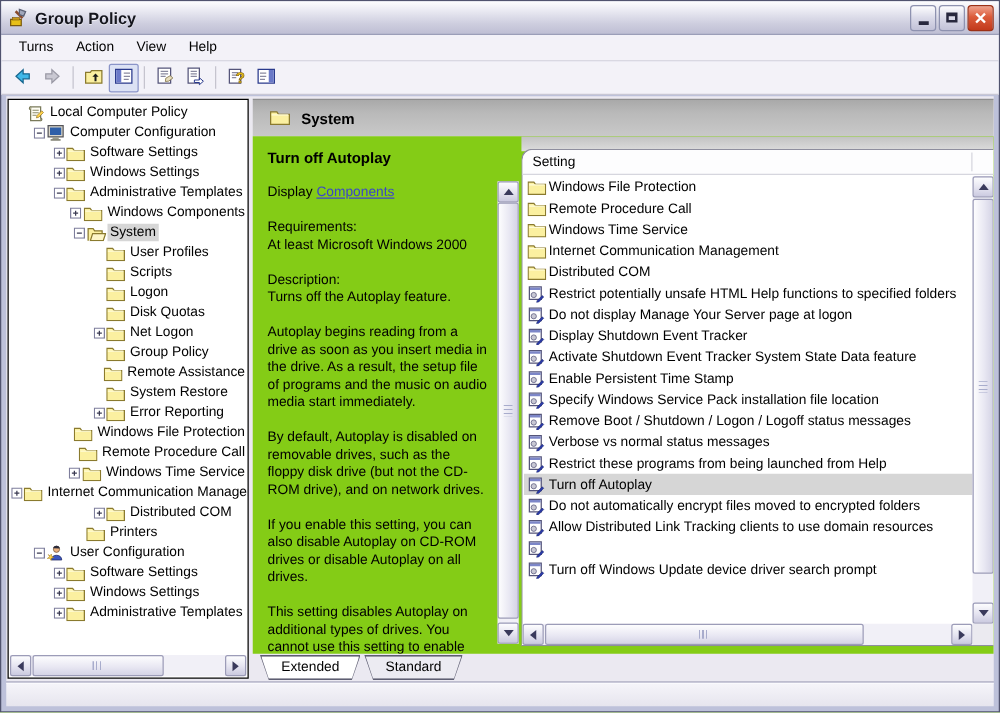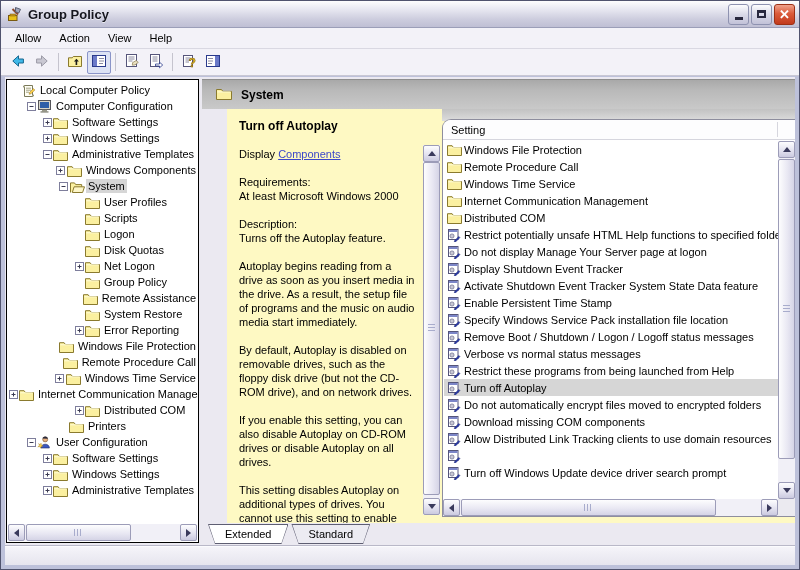--- a/index.html
+++ b/index.html
@@ -50,21 +50,21 @@
 
   .splitter { width:3px; }
 
   
   .right-col { flex:1; display:flex; flex-direction:column; padding-top:2px; overflow:hidden; }
   .result-header { height:30px; flex:0 0 auto; display:flex; align-items:center; padding-left:14px;
     background:linear-gradient(180deg,#A9A9A9 0%,#B9B9B9 35%,#C9C9C9 100%);
     border-top:1px solid #8E8E8E; }
   .result-header .header-title { font-weight:bold; font-size:12px; margin-left:9px; }
 
-  .content-row { flex:1; display:flex; background:#fef9c3; overflow:hidden; position:relative;margin-left:25px; }
+  .content-row { flex:1; display:flex; background:#84cc16; overflow:hidden; position:relative; }
 
   .desc-col { width:196px; flex:0 0 auto; padding:10px 6px 0 12px; overflow:hidden; line-height:14px; }
   .desc-title { font-weight:bold; font-size:12px; margin-bottom:14px; }
   .desc-block { margin-bottom:14px; }
   a.props-link { color:#3B47C9; text-decoration:underline; cursor:pointer; }
 
   
   .sb-v { width:17px; position:relative; background:#F1F0F7; }
   .desc-sb { flex:0 0 auto; margin:36px 0 8px 0; }
   .sb-btn { position:absolute; left:0; width:17px; height:17px; border:1px solid #9C9CB8; border-radius:2px;
@@ -137,21 +137,21 @@
       </span>
     <span class="tb-btn">
         <span class="glyph-max"></span>
       </span>
     <span class="tb-btn close">
         <span>✕</span>
       </span>
   </div>
 
   <div class="menubar" id="menubar">
-      <span class="menu-item">Allow</span>
+      <span class="menu-item">Turns</span>
       <span class="menu-item">Action</span>
       <span class="menu-item">View</span>
       <span class="menu-item">Help</span>
     </div>
 
   <div class="toolbar" id="toolbar">
       <button class="tool-btn">
         <span><svg width="16" height="16" viewBox="0 0 16 16">
             <path d="M8.5 2.8 2.8 8l5.7 5.2V10H13.4V6H8.5z" fill="#3FB8E8" stroke="#17678F"></path>
           </svg></span>
@@ -828,31 +828,20 @@
                 </div>
                 <div class="list-row">
                   <span class="l-icon">
                     <svg width="14" height="14" viewBox="0 0 14 14">
                       <rect x="1.5" y="1.5" width="9.5" height="10" fill="#FFFFFF" stroke="#55557A"></rect>
                       <rect x="2" y="2" width="8.5" height="2" fill="#7C86C8"></rect>
                       <circle cx="5" cy="8" r="2.1" fill="#C8C8D4" stroke="#55557A" stroke-width=".6"></circle>
                       <path d="M7.6 12.6l4.2-4.2 1.2 1.2-4.2 4.2-1.6.4z" fill="#2A3AA8" stroke="#1A2466" stroke-width=".4"></path>
                     </svg>
                   </span>
-                  <span>Download missing COM components</span>
-                </div>
-                <div class="list-row">
-                  <span class="l-icon">
-                    <svg width="14" height="14" viewBox="0 0 14 14">
-                      <rect x="1.5" y="1.5" width="9.5" height="10" fill="#FFFFFF" stroke="#55557A"></rect>
-                      <rect x="2" y="2" width="8.5" height="2" fill="#7C86C8"></rect>
-                      <circle cx="5" cy="8" r="2.1" fill="#C8C8D4" stroke="#55557A" stroke-width=".6"></circle>
-                      <path d="M7.6 12.6l4.2-4.2 1.2 1.2-4.2 4.2-1.6.4z" fill="#2A3AA8" stroke="#1A2466" stroke-width=".4"></path>
-                    </svg>
-                  </span>
                   <span>Allow Distributed Link Tracking clients to use domain resources</span>
                 </div>
                 <div class="list-row">
                   <span class="l-icon">
                     <svg width="14" height="14" viewBox="0 0 14 14">
                       <rect x="1.5" y="1.5" width="9.5" height="10" fill="#FFFFFF" stroke="#55557A"></rect>
                       <rect x="2" y="2" width="8.5" height="2" fill="#7C86C8"></rect>
                       <circle cx="5" cy="8" r="2.1" fill="#C8C8D4" stroke="#55557A" stroke-width=".6"></circle>
                       <path d="M7.6 12.6l4.2-4.2 1.2 1.2-4.2 4.2-1.6.4z" fill="#2A3AA8" stroke="#1A2466" stroke-width=".4"></path>
                     </svg>

